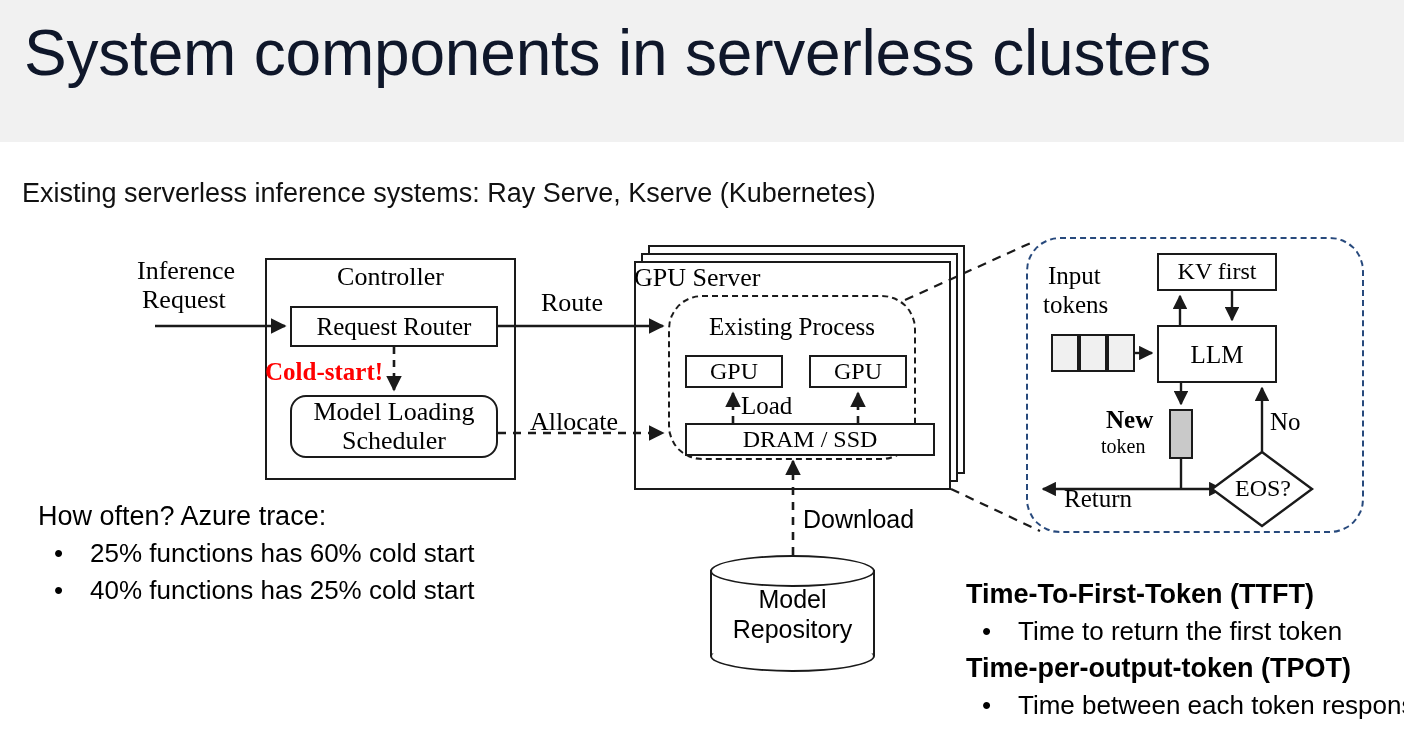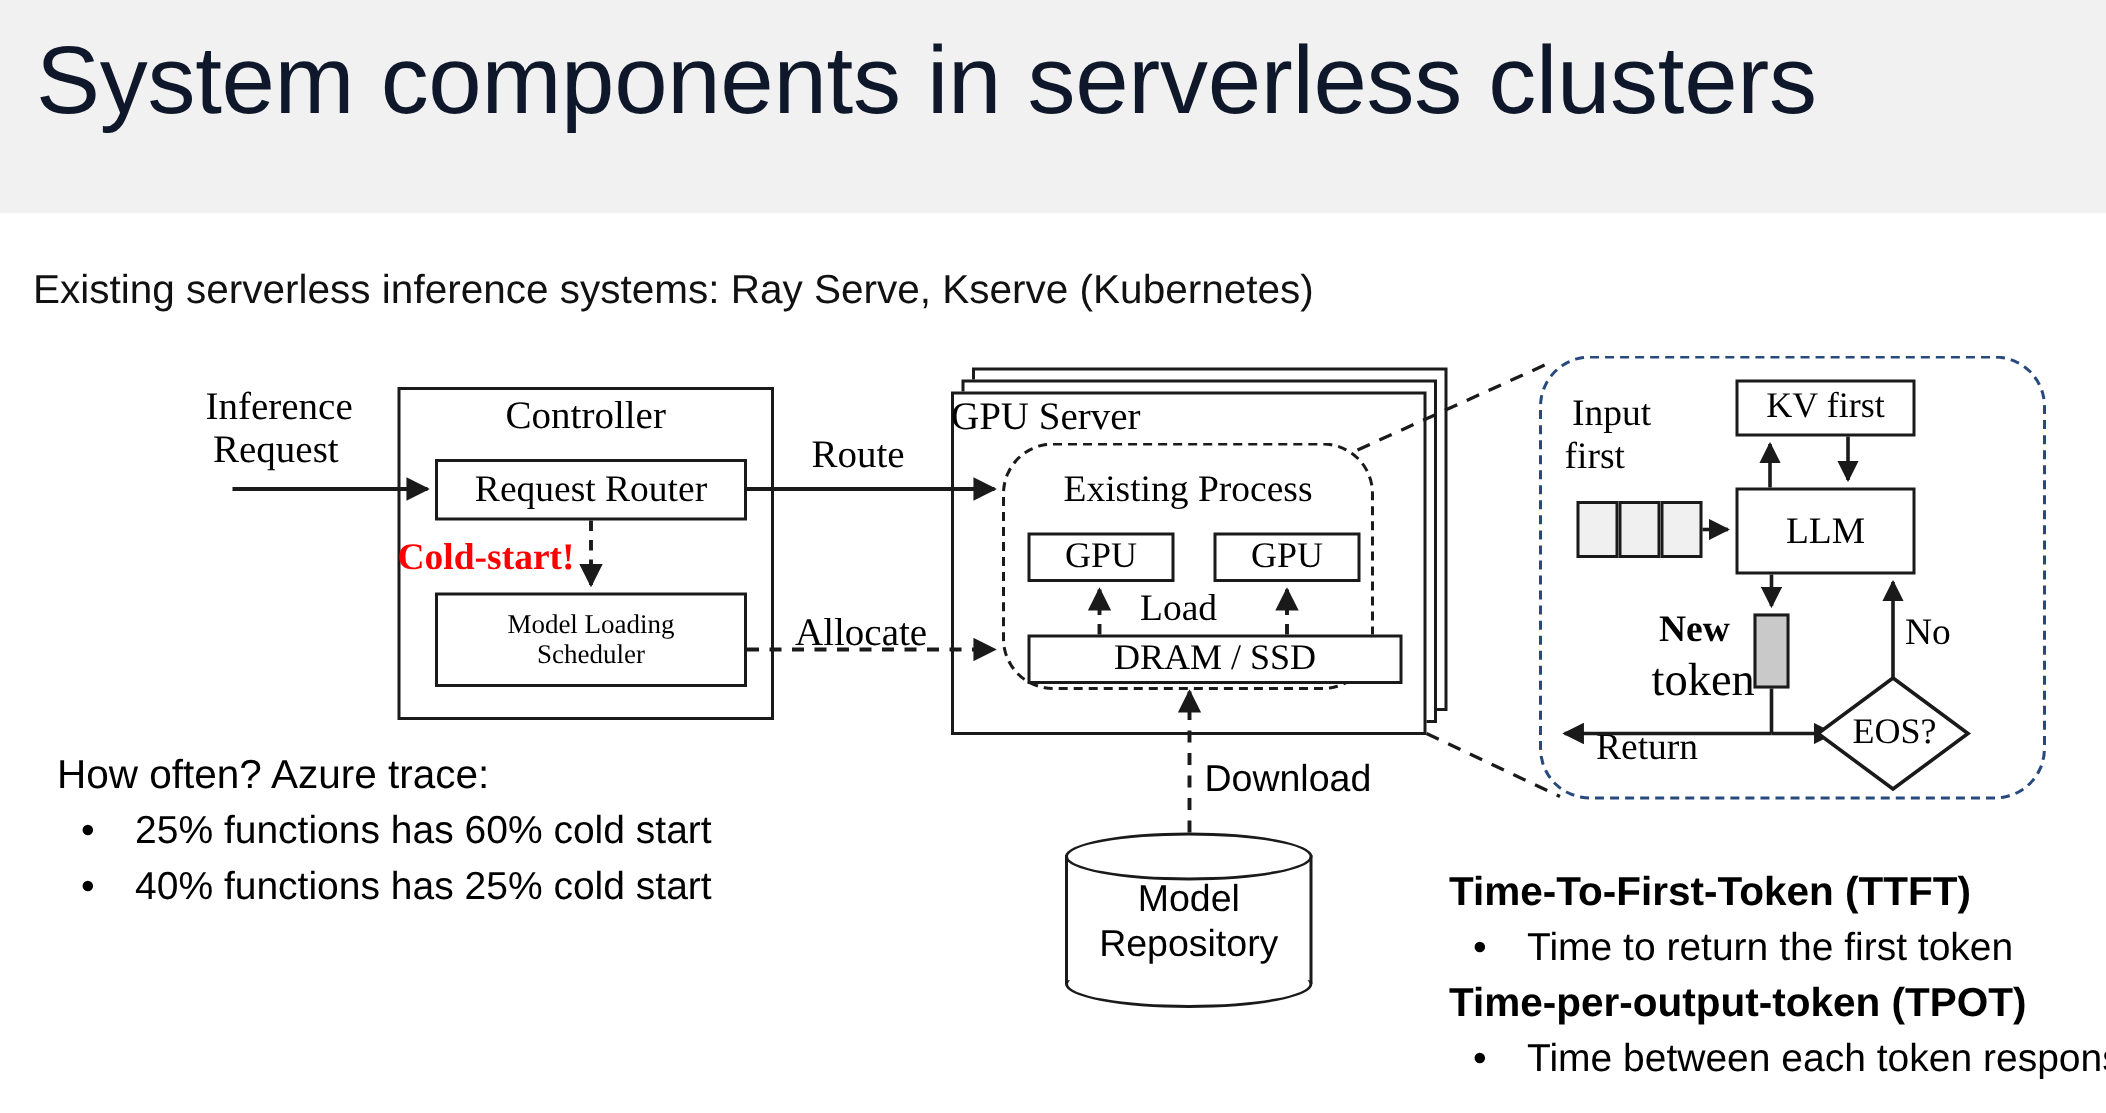--- a/index.html
+++ b/index.html
@@ -97,69 +97,69 @@
   <div class="txt serif" style="left:137px;top:256px;font-size:26px;">Inference</div>
   <div class="txt serif" style="left:142px;top:285px;font-size:26px;">Request</div>
 
   <div class="box" style="left:265px;top:258px;width:251px;height:222px;"></div>
   <div class="txt serif" style="left:265px;top:262px;width:251px;text-align:center;font-size:26px;white-space:normal;">Controller</div>
 
   <div class="cbox" style="left:290px;top:306px;width:208px;height:41px;font-size:25px;">Request Router</div>
 
   <div class="coldstart" style="left:265px;top:358px;">Cold-start!</div>
 
-  <div class="cbox" style="left:290px;top:395px;width:208px;height:63px;font-size:18px;flex-direction:column;">
+  <div class="cbox" style="left:290px;top:395px;width:208px;height:63px;font-size:26px;flex-direction:column;border-radius:16px;">
     <span>Model Loading</span>
     <span>Scheduler</span>
   </div>
 
   <div class="txt serif" style="left:541px;top:288px;font-size:26px;">Route</div>
   <div class="txt serif" style="left:530px;top:395px;font-size:26px;margin-top:12px;">Allocate</div>
 
   <div class="box thin" style="left:648px;top:245px;width:317px;height:229px;"></div>
   <div class="box thin" style="left:641px;top:253px;width:317px;height:229px;"></div>
 
   <div class="box thin" style="left:634px;top:261px;width:317px;height:229px;"></div>
   <div class="txt serif" style="left:634px;top:263px;width:317px;text-align:left;font-size:26px;">GPU Server</div>
 
   <div class="dashbox" style="left:668px;top:295px;width:248px;height:165px;"></div>
   <div class="txt serif" style="left:668px;top:313px;width:248px;text-align:center;font-size:25px;">Existing Process</div>
 
   <div class="cbox" style="left:685px;top:355px;width:98px;height:33px;font-size:24px;">GPU</div>
   <div class="cbox" style="left:809px;top:355px;width:98px;height:33px;font-size:24px;">GPU</div>
 
-  <div class="txt serif" style="left:760px;top:392px;font-size:25px;">Load</div>
+  <div class="txt serif" style="left:741px;top:392px;font-size:25px;">Load</div>
 
   <div class="cbox" style="left:685px;top:423px;width:250px;height:33px;font-size:24px;">DRAM / SSD</div>
 
   <div class="txt sans" style="left:803px;top:505px;font-size:25px;">Download</div>
 
   <div class="cyl-body" style="left:710px;top:570px;width:165px;height:86px;"></div>
   <div class="cyl-top" style="left:710px;top:555px;width:165px;height:32px;"></div>
   <div class="cyl-bottom" style="left:710px;top:640px;width:165px;height:32px;"></div>
   <div class="cyl-text" style="left:710px;top:584px;width:165px;">
     <div>Model</div>
     <div>Repository</div>
   </div>
 
   <div class="dashbox-blue" style="left:1026px;top:237px;width:338px;height:296px;"></div>
 
   <div class="txt serif" style="left:1048px;top:262px;font-size:25px;">Input</div>
-  <div class="txt serif" style="left:1043px;top:291px;font-size:25px;">first</div>
+  <div class="txt serif" style="left:1043px;top:291px;font-size:25px;">tokens</div>
 
   <div class="tokcell" style="left:1051px;top:334px;width:28px;height:38px;"></div>
   <div class="tokcell" style="left:1079px;top:334px;width:28px;height:38px;"></div>
   <div class="tokcell" style="left:1107px;top:334px;width:28px;height:38px;"></div>
 
   <div class="cbox" style="left:1157px;top:253px;width:120px;height:38px;font-size:24px;border-width:2px;">KV first</div>
 
   <div class="cbox" style="left:1157px;top:325px;width:120px;height:58px;font-size:25px;border-width:2px;">LLM</div>
 
   <div class="txt serif" style="left:1106px;top:406px;font-size:25px;font-weight:bold;">New</div>
-  <div class="txt serif" style="left:1101px;top:435px;font-size:31px;">token</div>
+  <div class="txt serif" style="left:1101px;top:435px;font-size:20px;">token</div>
   <div class="newtok" style="left:1169px;top:409px;width:24px;height:50px;"></div>
 
   <div class="txt serif" style="left:1270px;top:408px;font-size:25px;">No</div>
 
   <div class="txt serif" style="left:1064px;top:485px;font-size:25px;">Return</div>
 
   <svg class="overlay" viewBox="0 0 1404 742" xmlns="http://www.w3.org/2000/svg">
     <defs>
       <marker id="ah" viewBox="0 0 10 10" refX="9" refY="5" markerWidth="6" markerHeight="6" orient="auto-start-reverse">
         <path d="M0,0 L10,5 L0,10 z" fill="#1a1a1a"></path>

